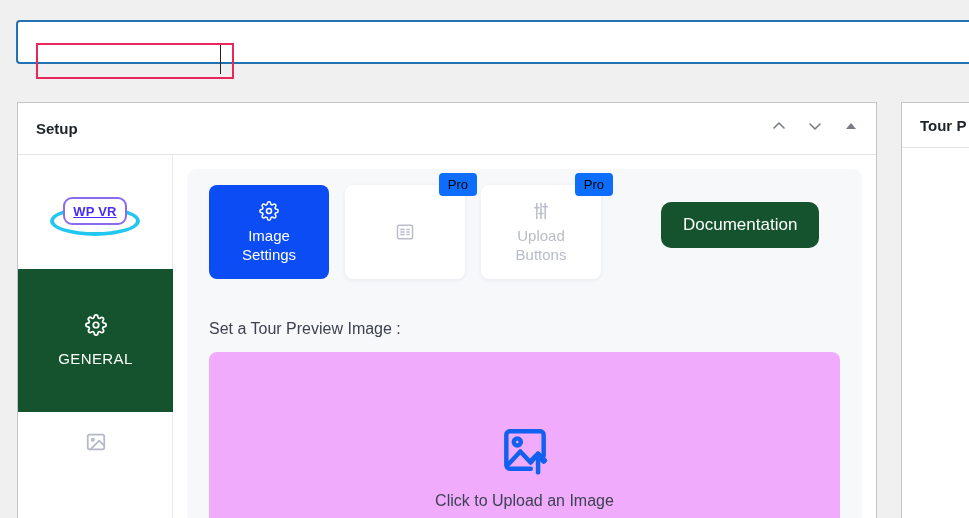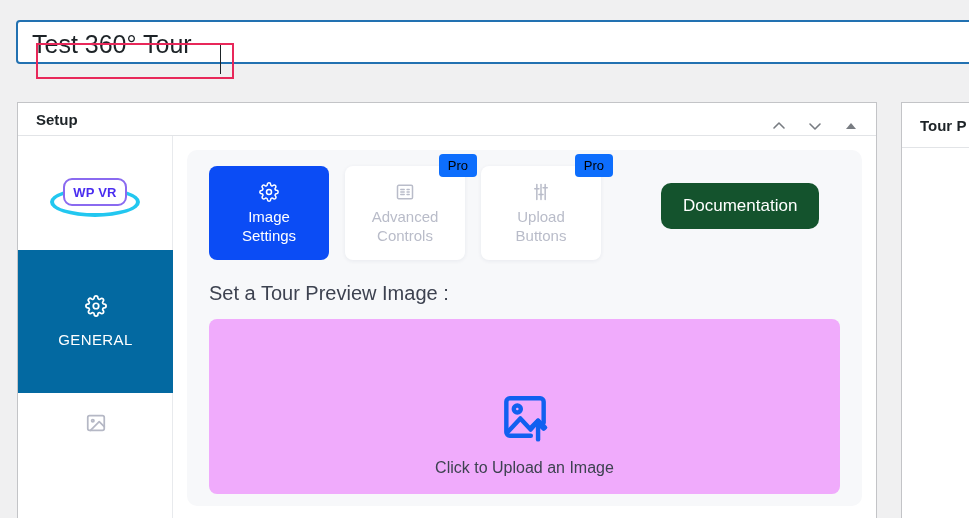--- a/index.html
+++ b/index.html
@@ -50,21 +50,21 @@
   
   #setup-box {
     position: absolute;
     left: 17px; top: 102px;
     width: 860px; height: 430px;
     background: #ffffff;
     border: 1px solid #c3c4c7;
   }
   #setup-header {
     position: relative;
-    height: 33px;
+    height: 52px;
     border-bottom: 1px solid #e2e4e7;
     display: flex;
     align-items: center;
   }
   #setup-title {
     margin-left: 18px;
     font-size: 15px;
     font-weight: bold;
     color: #1d2327;
   }
@@ -126,35 +126,36 @@
     border-radius: 9px;
     display: flex;
     align-items: center;
     justify-content: center;
   }
   .logo-text {
     font-size: 13px;
     font-weight: bold;
     color: #4a2df0;
     letter-spacing: 0.2px;
+    text-decoration: underline;
   }
 
   .nav-item {
     width: 155px;
     height: 143px;
     display: flex;
     flex-direction: column;
     align-items: center;
     justify-content: center;
     gap: 14px;
     cursor: pointer;
     color: #b5b8c5;
   }
   .nav-item.active {
-    background: #0369a1;
+    background: #14532d;
     color: #ffffff;
   }
   .nav-label {
     font-size: 15px;
     letter-spacing: 0.4px;
   }
   .nav-icon svg { display: block; }
 
   
   #panel {
@@ -220,23 +221,23 @@
     border: none;
     border-radius: 10px;
     height: 46px;
     padding: 0 22px;
     font-size: 17px;
     cursor: pointer;
     font-family: "Liberation Sans", sans-serif;
   }
 
   #preview-label {
-    font-size: 20px;
+    font-size: 16px;
     color: #3d4250;
-    margin-top: 4px;
+    margin-top: 23px;
     margin-bottom: 14px;
   }
 
   #dropzone {
     background: #f0abfc;
     border-radius: 8px;
     height: 175px;
     display: flex;
     flex-direction: column;
     align-items: center;
@@ -271,21 +272,20 @@
     font-weight: bold;
     color: #1d2327;
     white-space: nowrap;
   }
 </style>
 </head>
 <body>
 
 <div id="title-row">
   <div id="title-input-wrap" aria-placeholder="Add title">
-    <span id="title-text">Test 360° Tour</span>
     <span id="title-caret"></span>
   </div>
   <div id="title-annotation"></div>
 </div>
 
 <div id="setup-box">
 
   <div id="setup-header">
     <span id="setup-title">Setup</span>
 
@@ -366,24 +366,20 @@
             <span class="tab-icon">
               <svg width="20" height="20" viewBox="0 0 24 24" fill="none" stroke="#b9bcc9" stroke-width="1.8" stroke-linecap="round" stroke-linejoin="round">
                 <rect x="3" y="4" width="18" height="16" rx="1.5"></rect>
                 <line x1="7" y1="9" x2="11" y2="9"></line>
                 <line x1="7" y1="12" x2="11" y2="12"></line>
                 <line x1="7" y1="15" x2="11" y2="15"></line>
                 <line x1="14.5" y1="9" x2="17" y2="9"></line>
                 <line x1="14.5" y1="12" x2="17" y2="12"></line>
                 <line x1="14.5" y1="15" x2="17" y2="15"></line>
               </svg>
-            </span>
-            <span class="tab-label">
-              <span>Advanced</span><br>
-              <span>Controls</span>
             </span>
           </div>
 
           <div class="tab-card">
             <span class="pro-badge">Pro</span>
             <span class="tab-icon">
               <svg width="20" height="20" viewBox="0 0 24 24" fill="none" stroke="#b9bcc9" stroke-width="1.8" stroke-linecap="round" stroke-linejoin="round">
                 <line x1="7" y1="3" x2="7" y2="21"></line>
                 <line x1="12" y1="3" x2="12" y2="21"></line>
                 <line x1="17" y1="3" x2="17" y2="21"></line>

